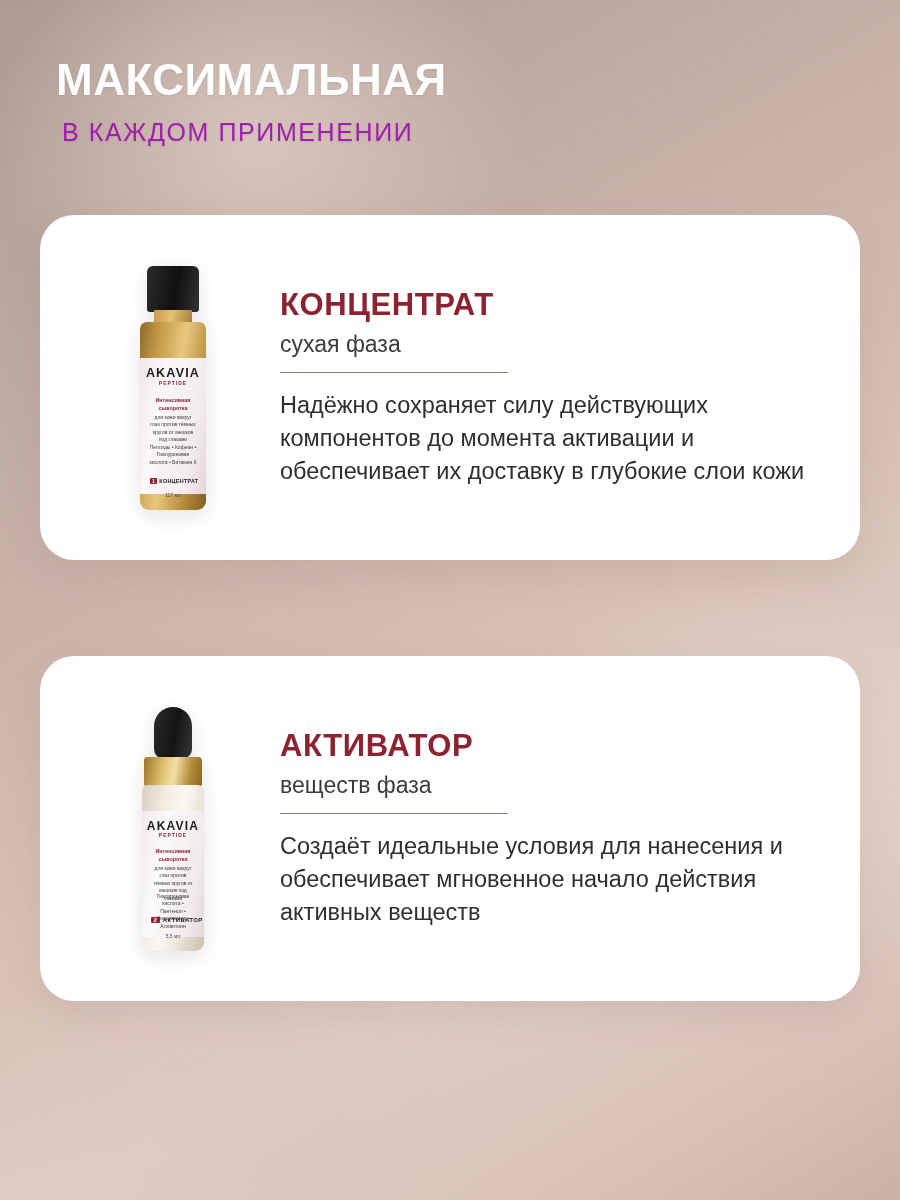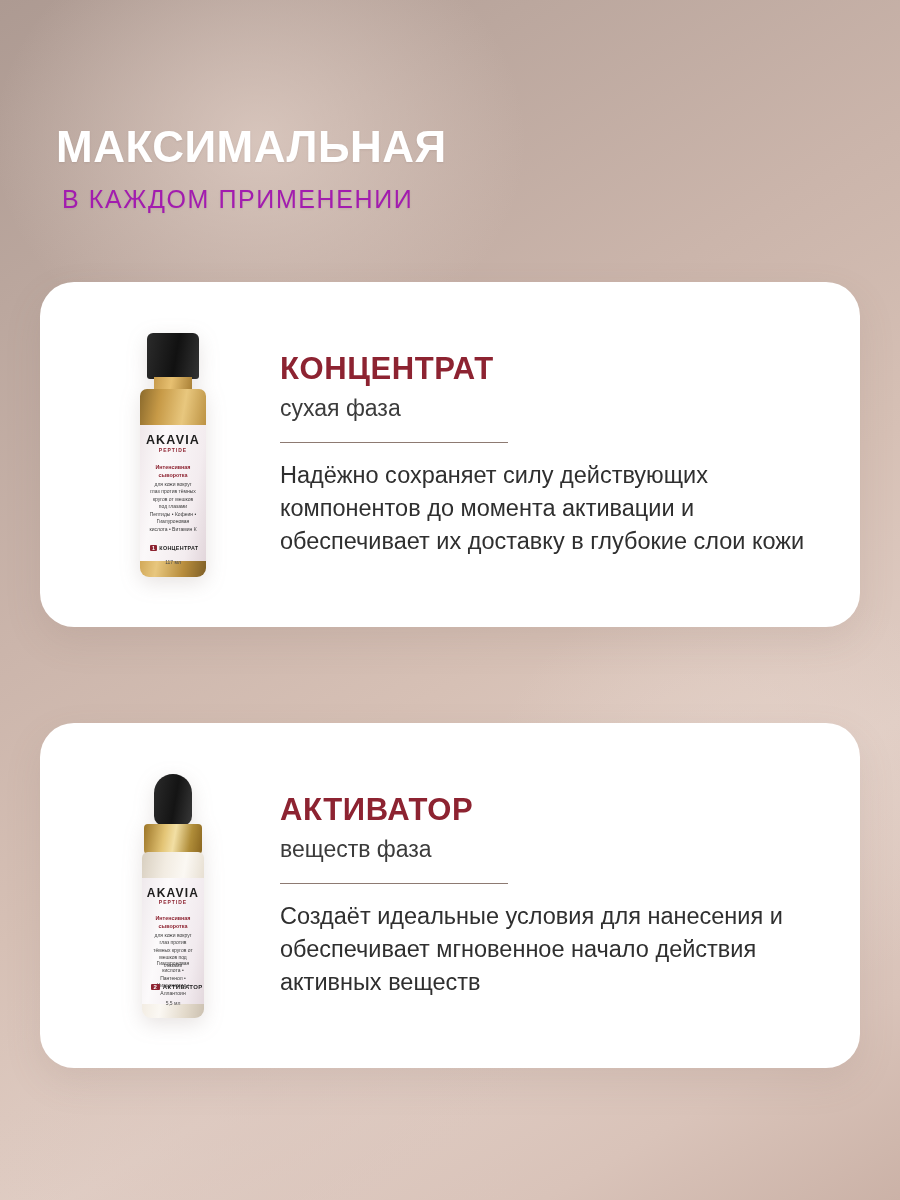--- a/index.html
+++ b/index.html
@@ -41,22 +41,21 @@
 
   .page {
     position: relative;
     width: 900px;
     height: 1200px;
     z-index: 2;
   }
 
   
   .header {
-    padding: 71px 60px 0 56px;
-    margin-top: 48px;
+    padding: 52px 60px 0 56px;
   }
   .headline {
     color: #ffffff;
     font-size: 44px;
     line-height: 1.28;
     font-weight: 700;
     letter-spacing: 0.5px;
     text-transform: uppercase;
     text-shadow: 0 1px 2px rgba(120,100,92,0.18);
   }
@@ -111,21 +110,21 @@
     letter-spacing: 0.6px;
     text-transform: uppercase;
   }
 
   .card-subtitle {
     margin-top: 8px;
     display: inline-block;
     color: #3b3b3b;
     font-size: 23px;
     font-weight: 400;
-    padding-bottom: 20px;
+    padding-bottom: 14px;
     border-bottom: 1.6px solid #8d7a72;
     min-width: 228px;
   }
 
   .card-text {
     margin-top: 16px;
     color: #2f2f2f;
     font-size: 23.5px;
     line-height: 1.42;
     font-weight: 400;

